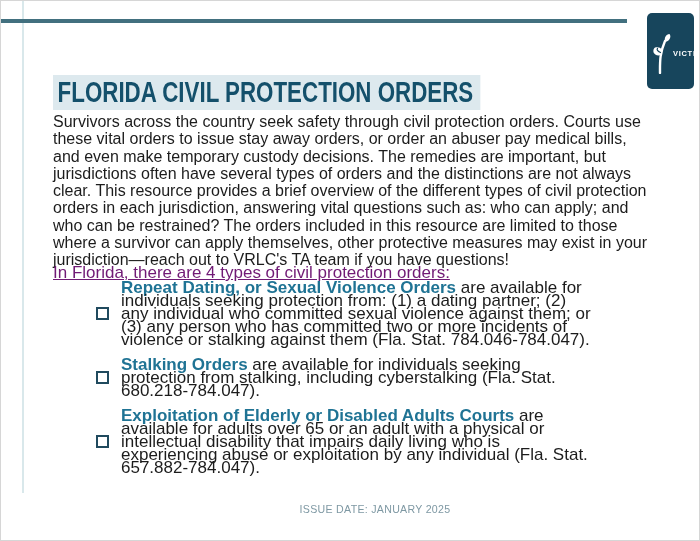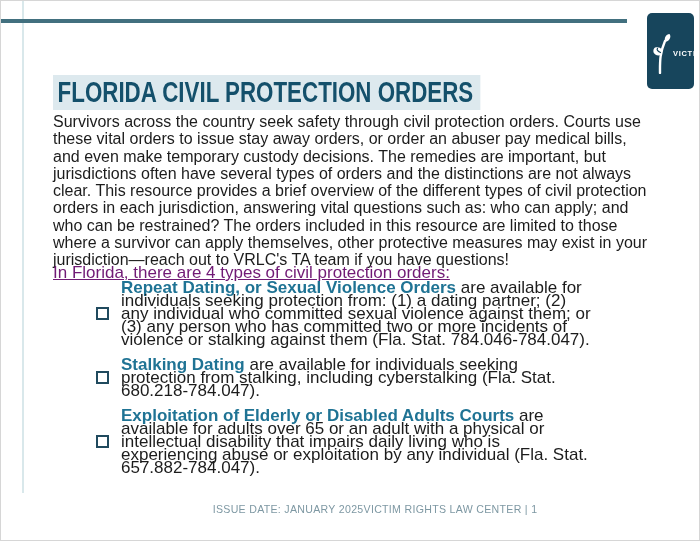--- a/index.html
+++ b/index.html
@@ -165,28 +165,27 @@
   <div class="order-list">
 
     <div class="order-item">
       <span class="checkbox"></span>
       <p class="order-text"><span class="order-lead">Repeat Dating, or Sexual Violence Orders</span><span> are available for individuals seeking protection from: (1) a dating partner; (2) any individual who committed sexual violence against them; or (3) any person who has committed two or more incidents of violence or stalking against them (Fla. Stat. 784.046-784.047).</span></p>
     </div>
 
 
     <div class="order-item">
       <span class="checkbox"></span>
-      <p class="order-text"><span class="order-lead">Stalking Dating</span><span> are available for individuals seeking protection from stalking, including cyberstalking (Fla. Stat. 680.218-784.047).</span></p>
+      <p class="order-text"><span class="order-lead">Stalking Orders</span><span> are available for individuals seeking protection from stalking, including cyberstalking (Fla. Stat. 680.218-784.047).</span></p>
     </div>
 
     <div class="order-item">
       <span class="checkbox"></span>
       <p class="order-text"><span class="order-lead">Exploitation of Elderly or Disabled Adults Courts</span><span> are available for adults over 65 or an adult with a physical or intellectual disability that impairs daily living who is experiencing abuse or exploitation by any individual (Fla. Stat. 657.882-784.047).</span></p>
     </div>
 
   </div>
 
   <div class="footer">
     <span>ISSUE DATE: JANUARY 2025</span>
-    <span>VICTIM RIGHTS LAW CENTER | 1</span>
   </div>
 
 </div>
 
 </body></html>

